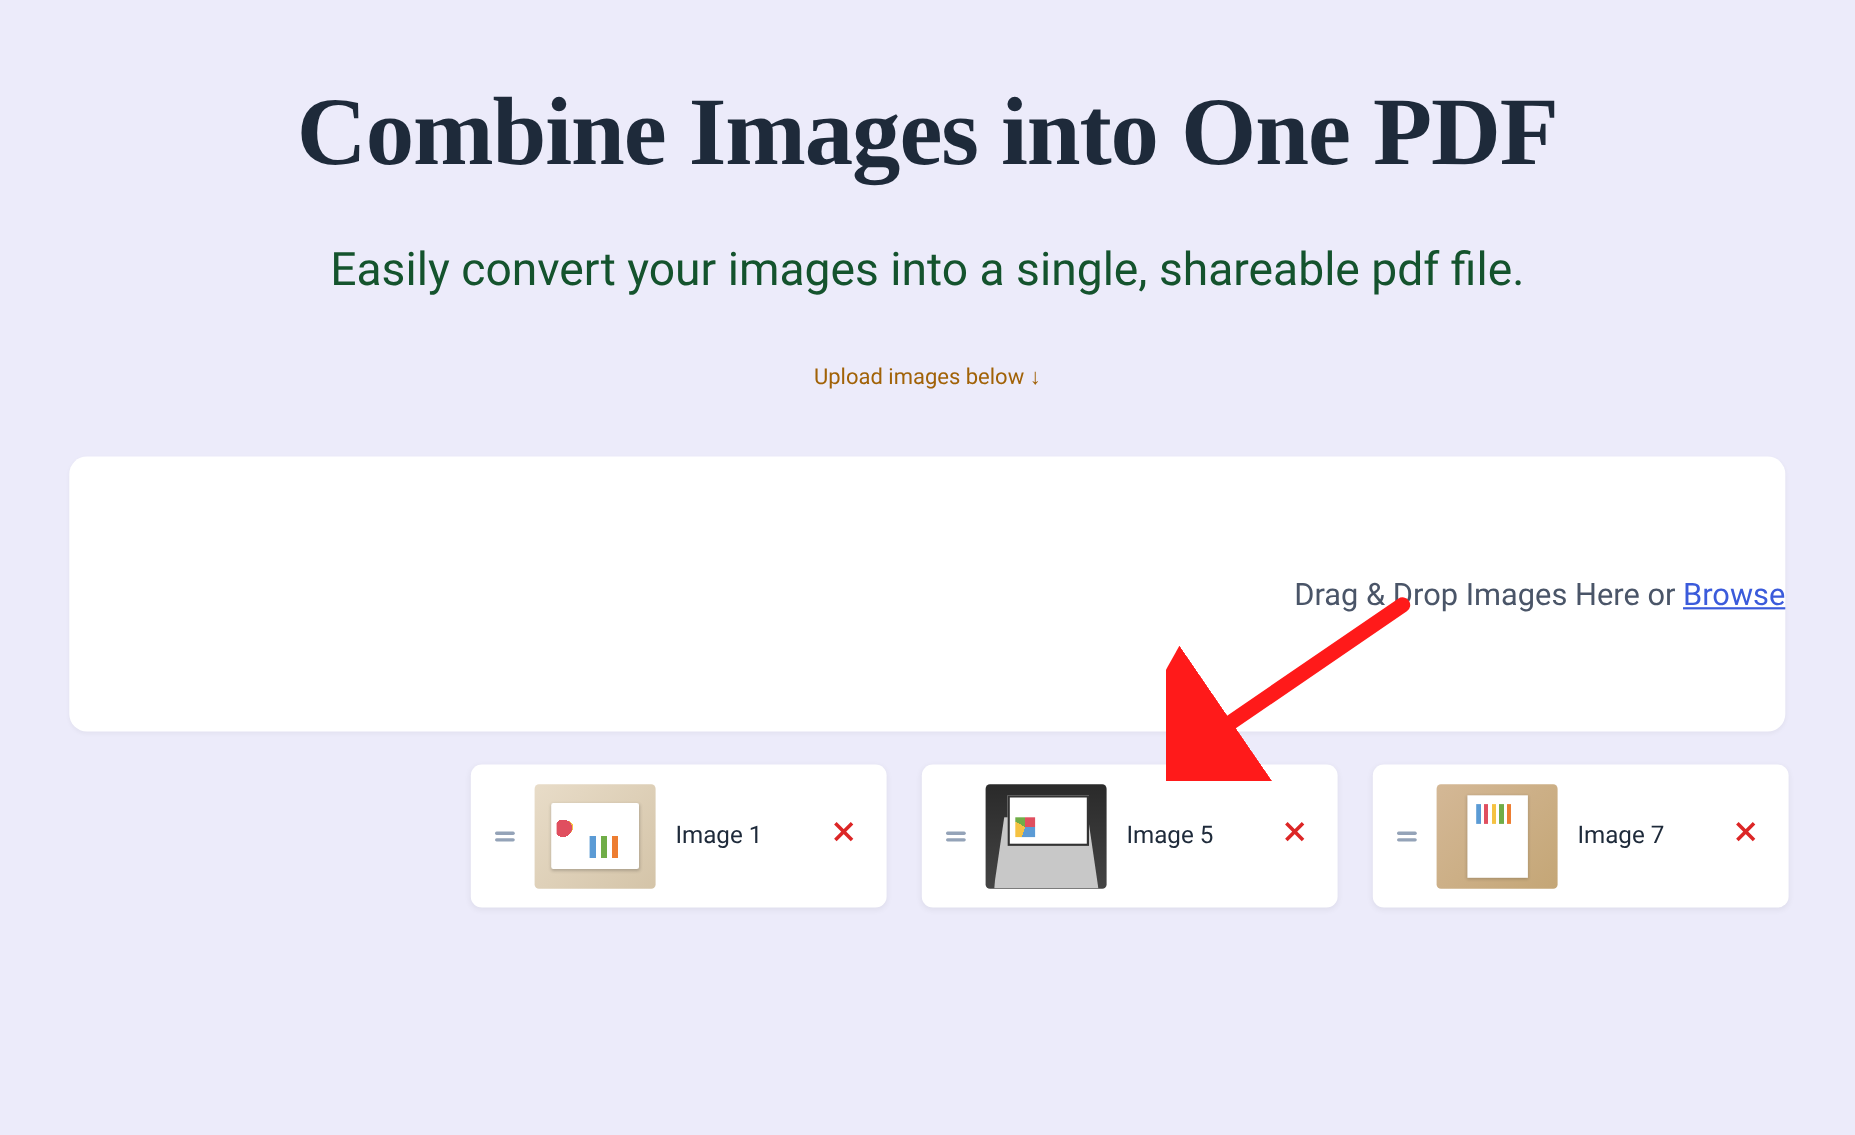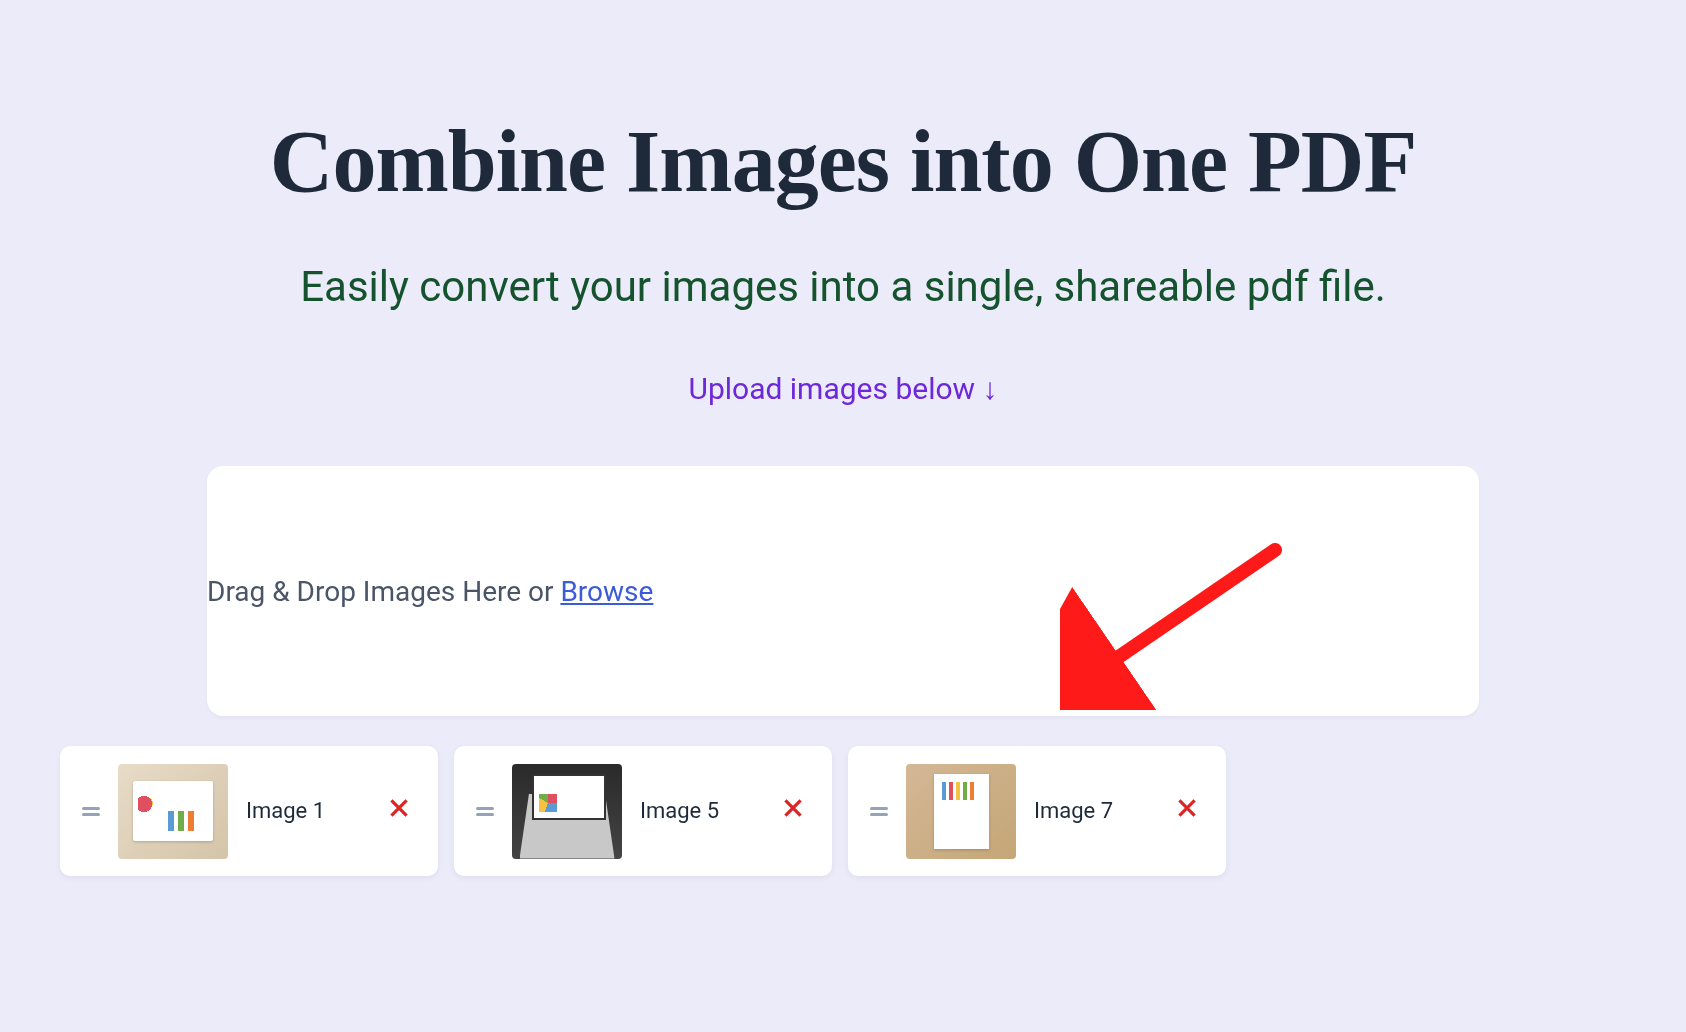--- a/index.html
+++ b/index.html
@@ -11,66 +11,65 @@
       font-family: -apple-system, BlinkMacSystemFont, 'Segoe UI', Roboto, sans-serif;
       background-color: #ecebfa;
       width: 1686px;
       height: 1032px;
       overflow: hidden;
       position: relative;
     }
     .container {
       padding: 70px 60px 0;
       text-align: center;
-      margin-top: 41px;
     }
     .title {
       font-family: Georgia, 'Times New Roman', serif;
       font-size: 88px;
       font-weight: 600;
       color: #1e2a3a;
       margin-bottom: 50px;
       letter-spacing: -1px;
     }
     .subtitle {
       font-size: 42px;
       color: #14532d;
       margin-bottom: 60px;
       font-weight: 400;
     }
     .instruction {
-      font-size: 30px;
-      color: #6d28d9;
+      font-size: 20px;
+      color: #a16207;
       margin-bottom: 60px;
     }
     .dropzone {
       background: #ffffff;
       border-radius: 16px;
       margin: 0 auto 30px;
-      width: 1272px;
+      width: 1560px;
       height: 250px;
       display: flex;
       align-items: center;
-      justify-content: flex-start;
+      justify-content: flex-end;
       box-shadow: 0 2px 4px rgba(0,0,0,0.04);
     }
     .dropzone-text {
       font-size: 28px;
       color: #4a5568;
     }
     .browse-link {
       color: #3b5bdb;
       text-decoration: underline;
       cursor: pointer;
     }
     .cards-row {
       display: flex;
-      gap: 16px;
+      gap: 32px;
       padding: 0 60px;
-      justify-content: flex-start;
+      justify-content: flex-end;
     }
     .card {
       background: #ffffff;
       border-radius: 10px;
       width: 378px;
       height: 130px;
       display: flex;
       align-items: center;
       padding: 0 22px;
       box-shadow: 0 2px 6px rgba(0,0,0,0.06);

